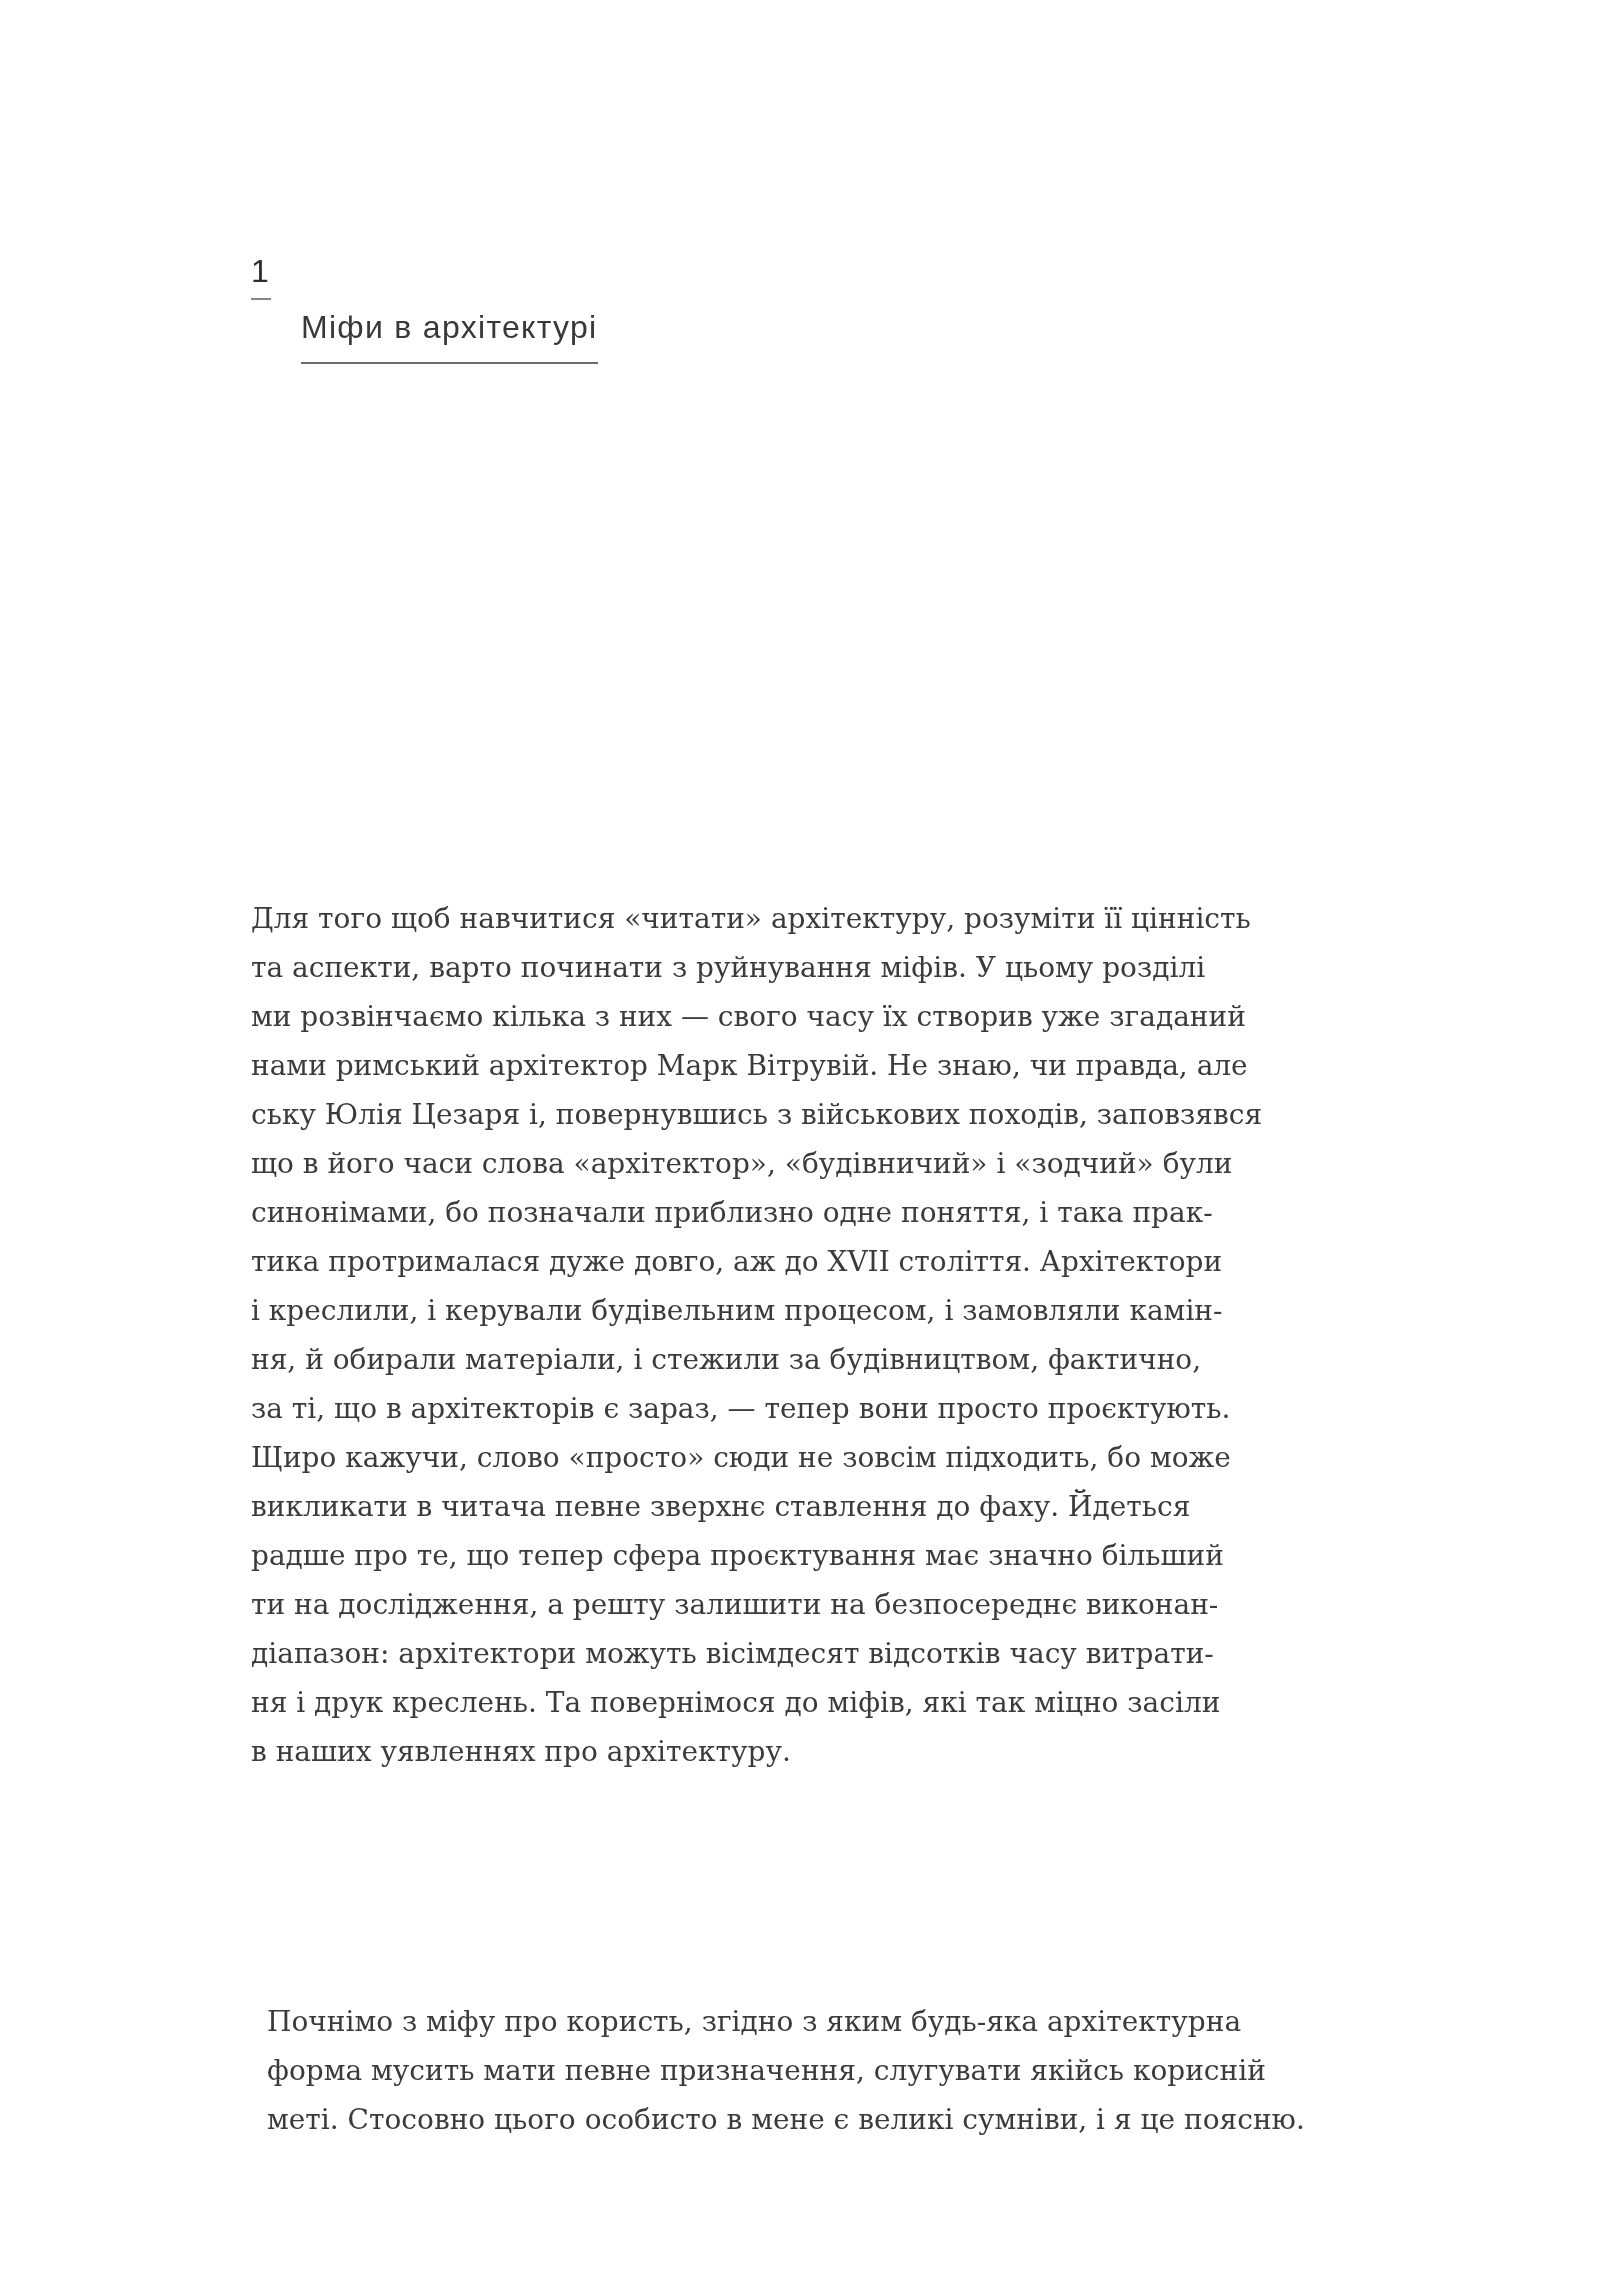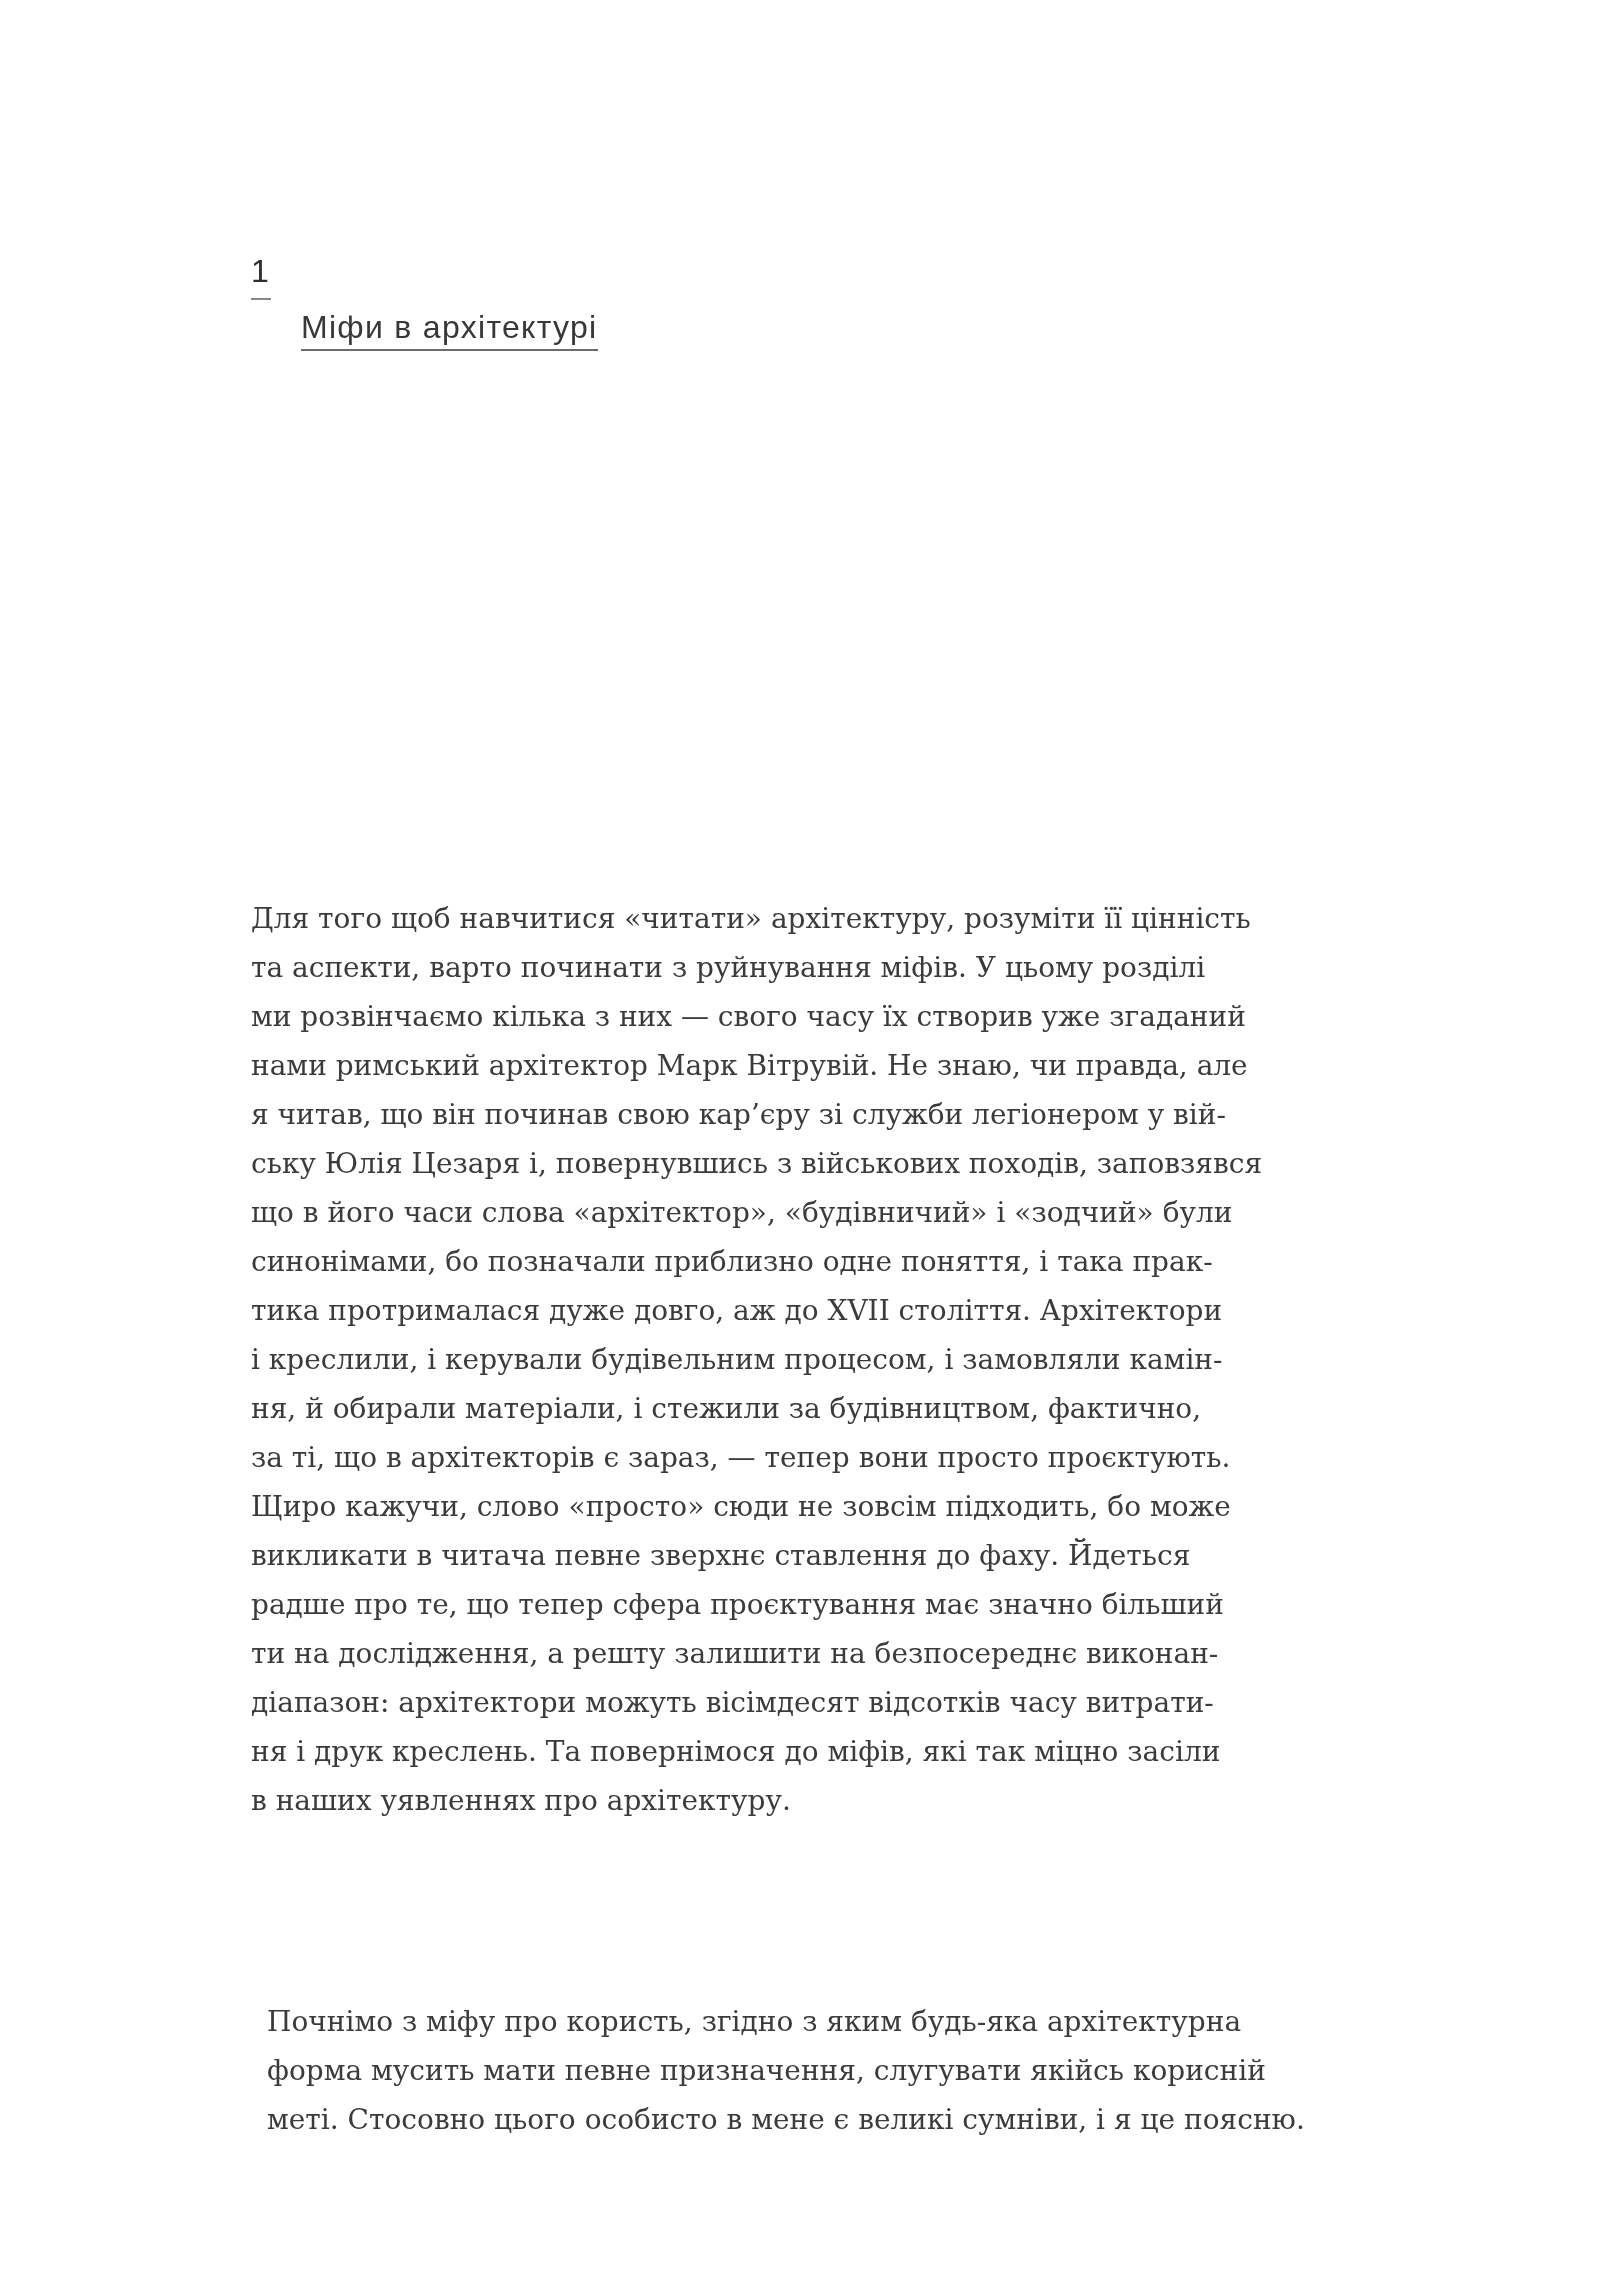--- a/index.html
+++ b/index.html
@@ -40,21 +40,21 @@
     .chapter-title {
       position: absolute;
       left: 50px;
       top: 52px;
       font-family: "Liberation Sans", sans-serif;
       font-size: 32px;
       line-height: 42px;
       white-space: nowrap;
       color: #3a3737;
       letter-spacing: 1.3px;
-      padding-bottom: 1px;
+      padding-bottom: 14px;
       border-bottom: 2.5px solid #6f6b6b;
     }
     .body-text {
       position: absolute;
       left: 251px;
       width: 1234px;
       font-family: "DejaVu Serif", serif;
       font-size: 28px;
       line-height: 49px;
       color: #3d3a3a;
@@ -73,21 +73,20 @@
   <div class="chapter-number">1</div>
   <div class="chapter-number-rule"></div>
   <div class="chapter-title">Міфи в архітектурі</div>
 </div>
 
 <div class="body-text para-1">
   <span class="line">Для того щоб навчитися «читати» архітектуру, розуміти її цінність</span>
   <span class="line">та аспекти, варто починати з руйнування міфів. У цьому розділі</span>
   <span class="line">ми розвінчаємо кілька з них — свого часу їх створив уже згаданий</span>
   <span class="line">нами римський архітектор Марк Вітрувій. Не знаю, чи правда, але</span>
-  <span class="line">я читав, що він починав свою кар’єру зі служби легіонером у вій-</span>
   <span class="line">ську Юлія Цезаря і, повернувшись з військових походів, заповзявся</span>
   <span class="line">що в його часи слова «архітектор», «будівничий» і «зодчий» були</span>
   <span class="line">синонімами, бо позначали приблизно одне поняття, і така прак-</span>
   <span class="line">тика протрималася дуже довго, аж до XVII століття. Архітектори</span>
   <span class="line">і креслили, і керували будівельним процесом, і замовляли камін-</span>
   <span class="line">ня, й обирали матеріали, і стежили за будівництвом, фактично,</span>
   <span class="line">за ті, що в архітекторів є зараз, — тепер вони просто проєктують.</span>
   <span class="line">Щиро кажучи, слово «просто» сюди не зовсім підходить, бо може</span>
   <span class="line">викликати в читача певне зверхнє ставлення до фаху. Йдеться</span>
   <span class="line">радше про те, що тепер сфера проєктування має значно більший</span>

